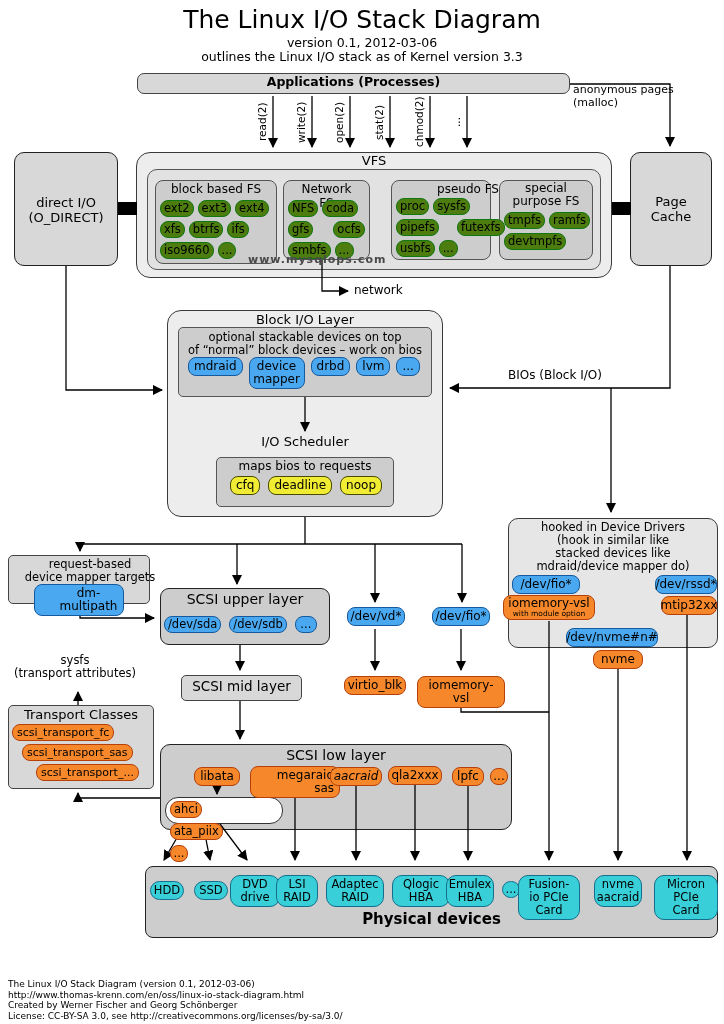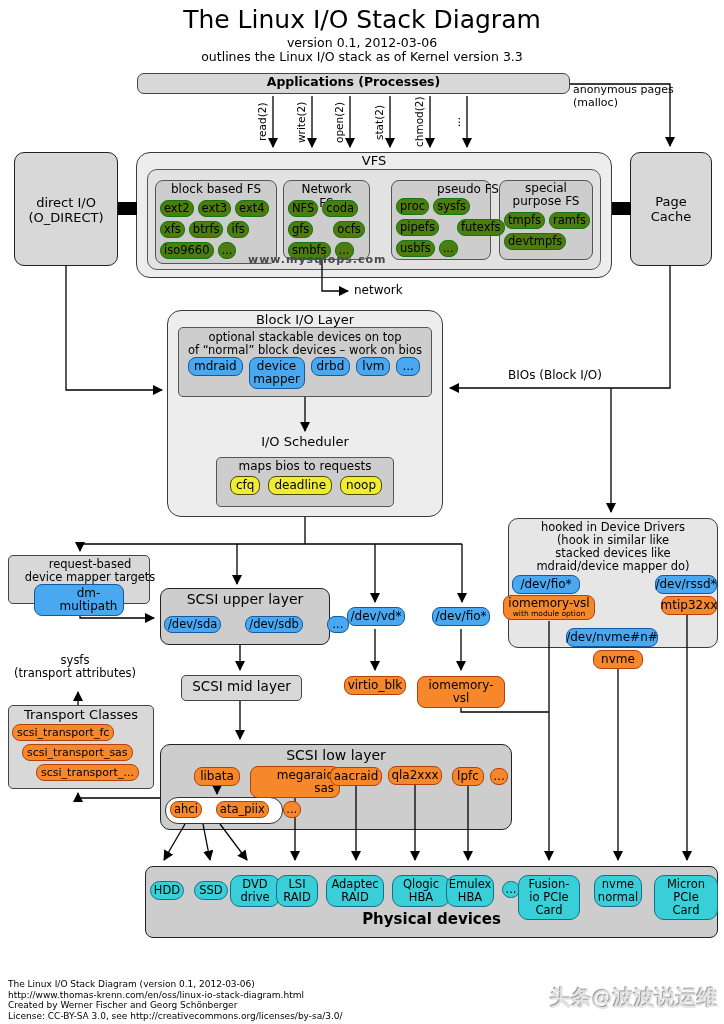--- a/index.html
+++ b/index.html
@@ -231,21 +231,21 @@
   <span class="chip blue pos" style="left:566px;top:628px;width:92px;">/dev/nvme#n#</span>
   <span class="chip orange pos" style="left:593px;top:650px;width:50px;">nvme</span>
 
   <div class="lbl ctr t115" style="left:8px;top:558px;width:164px;">
     <div>request-based</div>
     <div>device mapper targets</div>
   </div>
   <span class="chip blue pos" style="left:34px;top:584px;width:90px;padding-left:24px;">dm-multipath</span>
 
   <div class="lbl ctr t14" style="left:160px;top:591px;width:170px;">SCSI upper layer</div>
-  <div class="row" style="left:164px;top:616px;gap:24px;">
+  <div class="row" style="left:164px;top:616px;gap:8px;">
     <span class="chip blue sm">/dev/sda</span>
     <span class="chip blue sm">/dev/sdb</span>
     <span class="chip blue sm" style="width:22px;">...</span>
   </div>
 
   <span class="chip blue pos" style="left:347px;top:607px;width:58px;">/dev/vd*</span>
   <span class="chip blue pos" style="left:432px;top:607px;width:58px;">/dev/fio*</span>
   <span class="chip orange pos" style="left:344px;top:676px;width:62px;">virtio_blk</span>
   <span class="chip orange pos" style="left:417px;top:676px;width:88px;">iomemory-vsl</span>
 
@@ -256,44 +256,43 @@
     <div>(transport attributes)</div>
   </div>
   <div class="lbl ctr t13" style="left:8px;top:708px;width:146px;">Transport Classes</div>
   <span class="chip orange pos xs" style="left:12px;top:724px;">scsi_transport_fc</span>
   <span class="chip orange pos xs" style="left:22px;top:744px;">scsi_transport_sas</span>
   <span class="chip orange pos xs" style="left:36px;top:764px;">scsi_transport_...</span>
 
   <div class="lbl ctr t14" style="left:160px;top:747px;width:352px;">SCSI low layer</div>
   <span class="chip orange pos" style="left:194px;top:767px;width:46px;">libata</span>
   <span class="chip orange pos" style="left:250px;top:766px;width:90px;text-align:right;">megaraid sas</span>
-  <span class="chip orange pos" style="left:330px;top:767px;width:52px;">aacraid</span>
+  <span class="chip orange pos" style="left:330px;top:767px;width:52px;font-style:italic;">aacraid</span>
   <span class="chip orange pos" style="left:388px;top:766px;width:54px;">qla2xxx</span>
   <span class="chip orange pos" style="left:452px;top:767px;width:32px;">lpfc</span>
   <span class="chip orange pos" style="left:490px;top:768px;width:18px;padding:1px 2px;">...</span>
-  <div class="row" style="left:170px;top:801px;gap:14px;">
+  <div class="row" style="left:170px;top:801px;gap:5px;flex-direction:column;">
     <span class="chip orange sm">ahci</span>
     <span class="chip orange sm">ata_piix</span>
     <span class="chip orange sm" style="width:18px;padding:1px 2px;">...</span>
   </div>
 
   <span class="chip cyan pos" style="left:150px;top:881px;width:34px;">HDD</span>
   <span class="chip cyan pos" style="left:194px;top:881px;width:34px;">SSD</span>
   <span class="chip cyan pos" style="left:230px;top:875px;width:50px;">DVD drive</span>
   <span class="chip cyan pos" style="left:276px;top:875px;width:42px;">LSI RAID</span>
   <span class="chip cyan pos" style="left:326px;top:875px;width:58px;">Adaptec RAID</span>
   <span class="chip cyan pos" style="left:392px;top:875px;width:58px;">Qlogic HBA</span>
   <span class="chip cyan pos" style="left:446px;top:875px;width:48px;">Emulex HBA</span>
   <span class="chip cyan pos" style="left:502px;top:881px;width:18px;padding:1px 2px;">...</span>
   <span class="chip cyan pos" style="left:518px;top:875px;width:62px;">Fusion-io PCIe Card</span>
-  <span class="chip cyan pos" style="left:594px;top:875px;width:48px;">nvme normal</span>
+  <span class="chip cyan pos" style="left:594px;top:875px;width:48px;">nvme aacraid</span>
   <span class="chip cyan pos" style="left:654px;top:875px;width:64px;">Micron PCIe Card</span>
   <div class="lbl ctr bold" style="left:145px;top:911px;width:573px;font-size:15px;">Physical devices</div>
 
   <div class="lbl footer" style="left:8px;top:979px;">
     <div>The Linux I/O Stack Diagram (version 0.1, 2012-03-06)</div>
     <div>http://www.thomas-krenn.com/en/oss/linux-io-stack-diagram.html</div>
     <div>Created by Werner Fischer and Georg Schönberger</div>
     <div>License: CC-BY-SA 3.0, see http://creativecommons.org/licenses/by-sa/3.0/</div>
   </div>
-  <div class="lbl stamp" style="left:440px;top:986px;width:278px;text-align:right;">头条@波波说运维</div>
 
 </div>
 
 </body></html>

